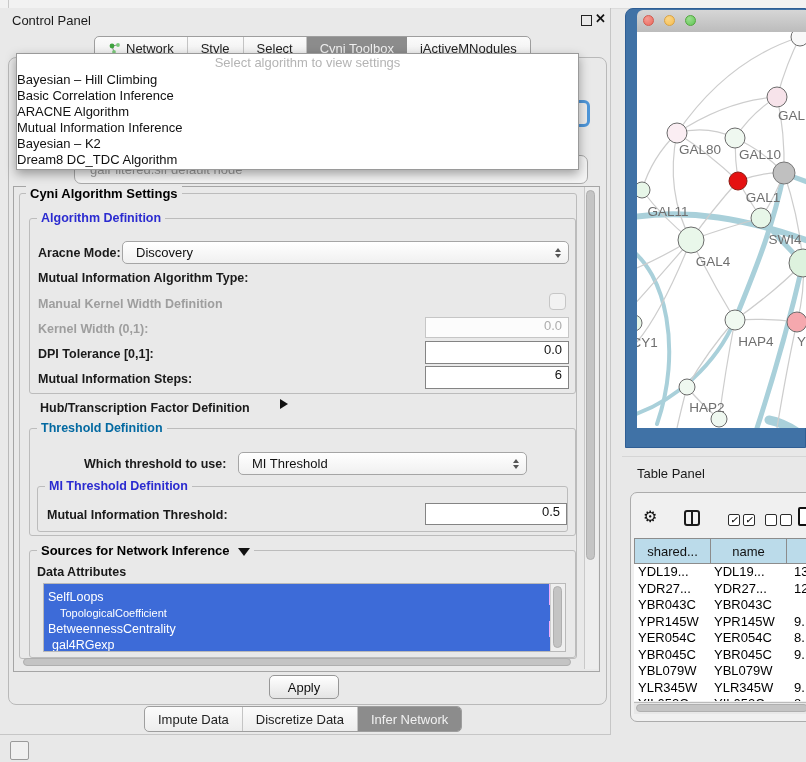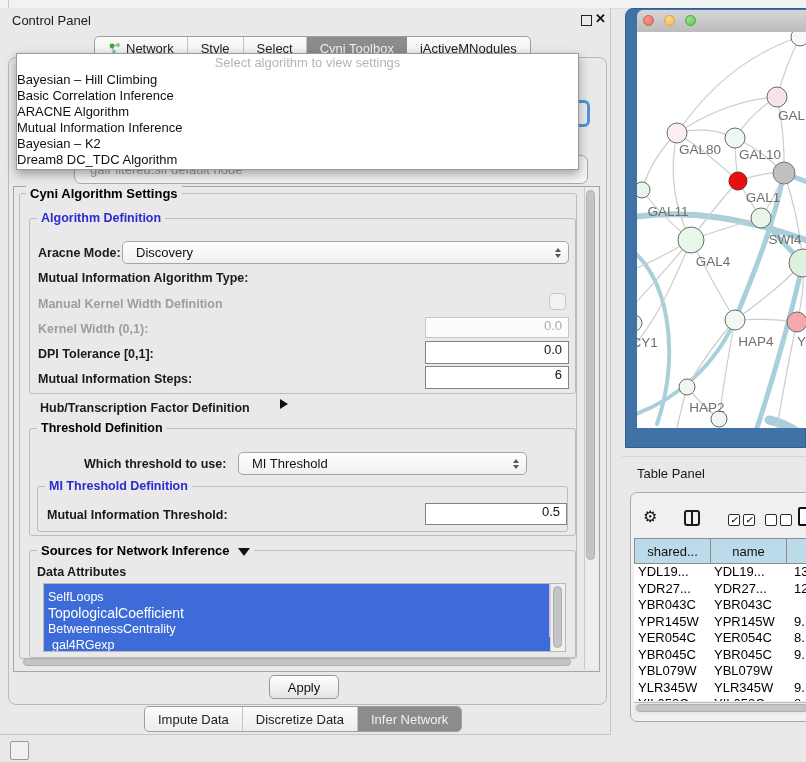--- a/index.html
+++ b/index.html
@@ -5,21 +5,21 @@
   html,body{margin:0;padding:0;}
   body{width:806px;height:762px;overflow:hidden;background:#E8E8E8;
        font-family:"Liberation Sans",sans-serif;-webkit-font-smoothing:antialiased;}
   #app{position:relative;width:806px;height:762px;}
   .abs{position:absolute;}
   .lbl{font-size:12.5px;font-weight:bold;color:#1A1A1A;white-space:nowrap;}
   .dis{color:#9E9E9E;}
   .grp{position:absolute;border:1px solid #BCBCBC;border-radius:3px;}
   .grp-title{position:absolute;background:#E9E9E9;padding:0 4px;font-size:12.5px;font-weight:bold;white-space:nowrap;}
   .blue-t{color:#2B2BD0;}
-  .green-t{color:#000000;}
+  .green-t{color:#0369a1;}
   .combo{position:absolute;background:linear-gradient(#FFFFFF,#F0F0F0);border:1px solid #A5A5A5;border-radius:5px;
          font-size:13px;color:#111;display:flex;align-items:center;padding-left:13px;box-sizing:border-box;}
   .spinner{position:absolute;right:7px;top:50%;transform:translateY(-50%);display:flex;flex-direction:column;gap:2px;}
   .spinner i{display:block;width:0;height:0;border-left:3.5px solid transparent;border-right:3.5px solid transparent;}
   .spinner .up{border-bottom:4px solid #555;}
   .spinner .dn{border-top:4px solid #555;}
   .inp{position:absolute;background:#FFF;border:1px solid #848484;font-size:13px;color:#111;
        display:flex;align-items:flex-start;justify-content:flex-end;padding-right:6px;box-sizing:border-box;}
   .inp.disabled{border-color:#C6C6C6;color:#ACACAC;background:#FCFCFC;}
   .tabbar{position:absolute;display:flex;align-items:stretch;border:1px solid #9E9E9E;border-radius:5px;
@@ -172,21 +172,21 @@
     <div class="grp" style="left:29px;top:542px;width:545px;height:106px;"></div>
     <div class="grp-title" style="left:37px;top:535px;font-size:13px;">
       <span>Sources for Network Inference</span>
       <span class="tri-d" style="margin-left:5px;position:relative;top:1px;"></span>
     </div>
     <div class="abs lbl" style="left:37px;top:557px;">Data Attributes</div>
 
     <div class="abs" style="left:43px;top:575px;width:523px;height:69px;background:#f0abfc;border:1px solid #B9B9B9;overflow:hidden;box-sizing:border-box;">
       <div class="listsel" style="height:5px;width:505px;"></div>
       <div class="listsel" style="height:16px;line-height:16px;font-size:12.5px;padding-left:4px;width:501px;">SelfLoops</div>
-      <div class="listsel" style="height:16px;line-height:16px;font-size:14px;padding-left:4px;width:501px;">TopologicalCoefficient</div>
+      <div class="listsel" style="height:16px;line-height:16px;font-size:11px;padding-left:16px;width:501px;">TopologicalCoefficient</div>
       <div class="listsel" style="height:16px;line-height:16px;font-size:12.5px;padding-left:4px;width:501px;">BetweennessCentrality</div>
       <div class="listsel" style="height:16px;line-height:16px;font-size:12.5px;padding-left:8px;width:501px;">gal4RGexp</div>
       <div style="position:absolute;right:0;top:0;width:14px;height:67px;background:#EFEFEF;border-left:1px solid #CFCFCF;">
         <div class="thumb" style="left:2px;top:2px;width:9px;height:62px;"></div>
       </div>
     </div>
 
     <div class="abs" style="left:15px;top:650px;width:566px;height:9px;">
       <div class="thumb" style="left:8px;top:0;width:548px;height:8px;"></div>
     </div>

